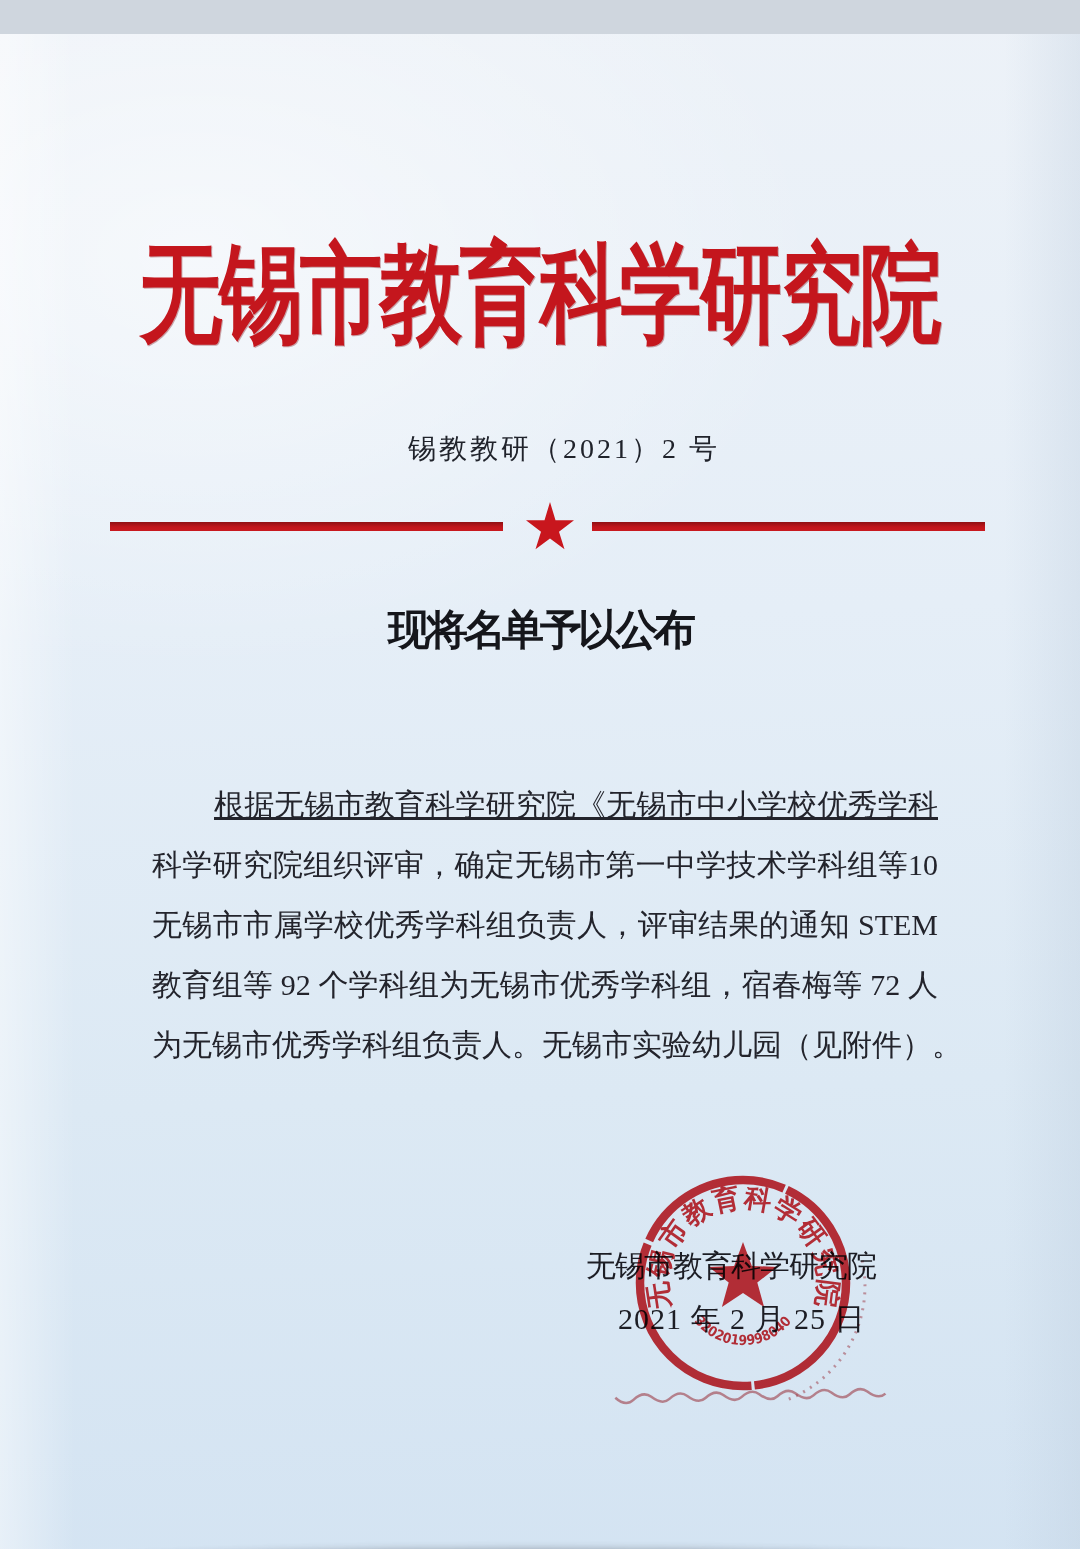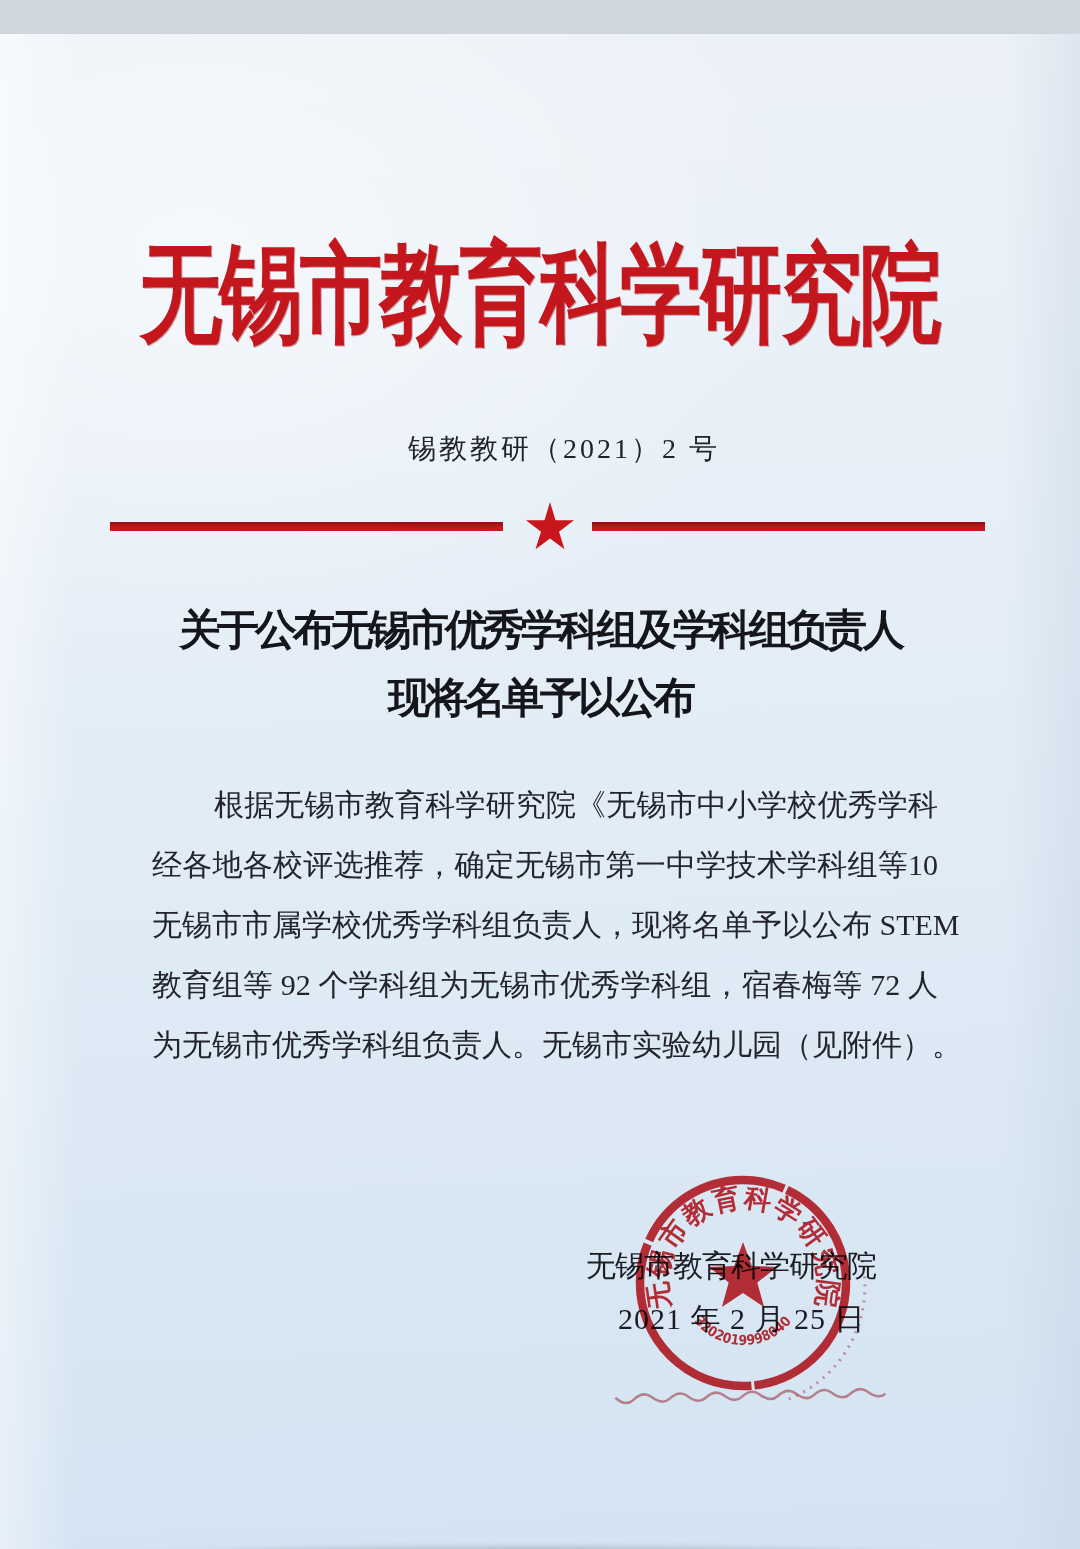--- a/index.html
+++ b/index.html
@@ -91,21 +91,21 @@
     font-size: 30px;
     line-height: 60px;
     color: #23242c;
   }
   .body-line {
     height: 60px;
     text-align: justify;
     text-align-last: justify;
     white-space: nowrap;
   }
-  .body-line.first { text-indent: 62px; }
+  .body-line.first { text-indent: 62px; text-decoration: underline; }
 
   
   .signature {
     position: absolute;
     top: 1212px;
     left: 586px;
     font-size: 30px;
     letter-spacing: -1px;
     color: #1c1d24;
     z-index: 2;
@@ -158,28 +158,27 @@
 
   <div class="doc-number">锡教教研（2021）2 号</div>
 
   <div class="rule-wrap">
     <div class="rule-left"></div>
     <div class="rule-star"></div>
     <div class="rule-right"></div>
   </div>
 
   <div class="doc-title">
-    <div>关于公布无锡市优秀学科组及学科组负责人</div>
     <div>现将名单予以公布</div>
   </div>
 
   <div class="body-block">
     <div class="body-line first">根据无锡市教育科学研究院《无锡市中小学校优秀学科</div>
-    <div class="body-line">经各地各校评选推荐，确定无锡市第一中学技术学科组等10</div>
-    <div class="body-line">无锡市市属学校优秀学科组负责人，现将名单予以公布 STEM</div>
+    <div class="body-line">科学研究院组织评审，确定无锡市第一中学技术学科组等10</div>
+    <div class="body-line">无锡市市属学校优秀学科组负责人，评审结果的通知 STEM</div>
     <div class="body-line">教育组等 92 个学科组为无锡市优秀学科组，宿春梅等 72 人</div>
     <div class="body-line">为无锡市优秀学科组负责人。无锡市实验幼儿园（见附件）。</div>
   </div>
 
   <div class="signature">无锡市教育科学研究院</div>
   <div class="date">2021 年 2 月 25 日</div>
 
   <svg class="seal" viewBox="0 0 360 340">
 
     <circle cx="160" cy="145" r="103" fill="none" stroke="#ce2129" stroke-width="8.5" stroke-dasharray="150 3 210 4 160 3 117"></circle>

